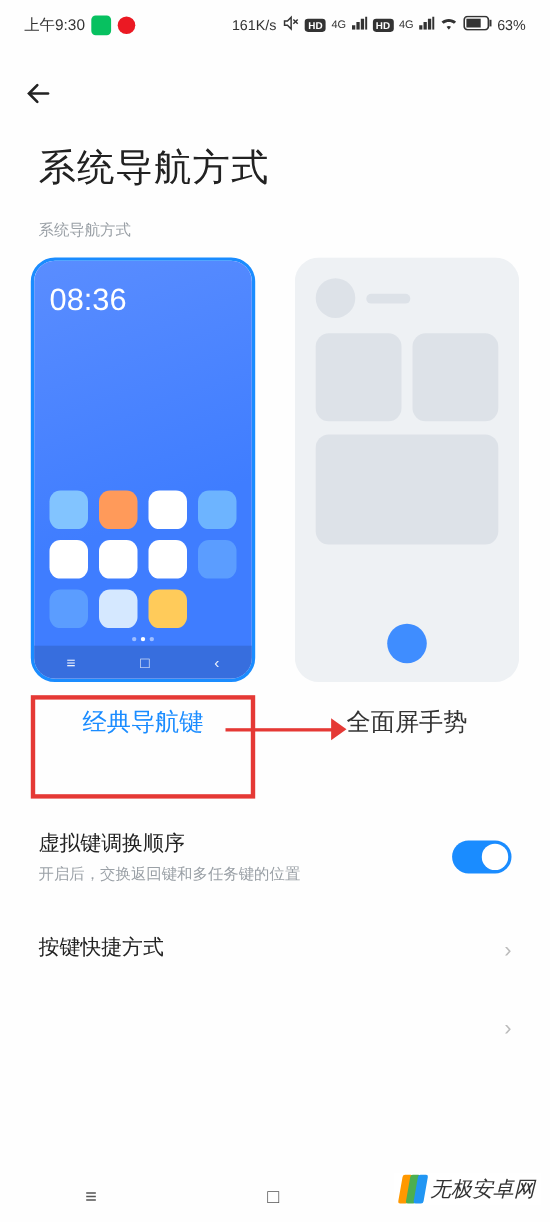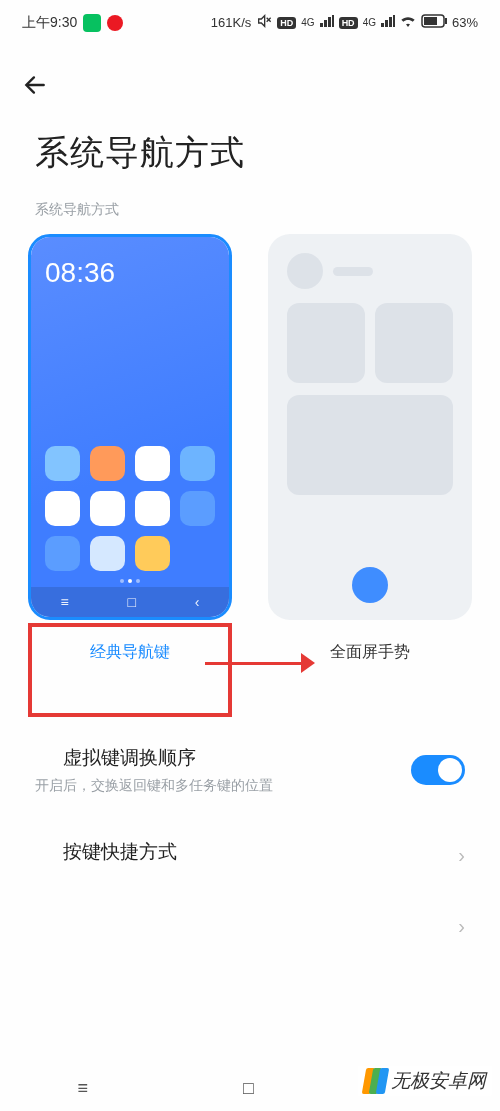--- a/index.html
+++ b/index.html
@@ -55,34 +55,34 @@
     .g-block{background:#dde2e8;border-radius:12px;}
     .g-row{display:flex;gap:10px;margin-bottom:12px;}
     .g-row .g-block{flex:1;height:80px;}
     .g-big{height:100px;width:100%;}
     .g-dot{position:absolute;bottom:14px;left:50%;transform:translateX(-50%);width:36px;height:36px;border-radius:50%;background:#3f8dff;}
 
     
     .red-highlight{position:absolute; border:4px solid #e53935; pointer-events:none;}
     .red-hl-1{left:0px; right:0px; bottom:-54px; height:94px;}
 
-    .option-label{margin-top:22px; font-size:16px; }
+    .option-label{margin-top:22px; font-size:22px; }
     .option-label.selected{color:#1a8cff;}
     .option-label.normal{color:#333;}
 
     
     .arrow{position:absolute; left:205px; top:651px; width:110px; height:24px; pointer-events:none;}
     .arrow-line{position:absolute; top:11px; left:0; right:12px; height:3px; background:#e53935;}
     .arrow-head{position:absolute; right:0; top:2px; width:0;height:0;border-left:14px solid #e53935;border-top:10px solid transparent;border-bottom:10px solid transparent;}
 
     
     .settings-list{margin-top:60px; padding: 0 35px;}
     .setting-item{padding:22px 0; display:flex; align-items:center; justify-content:space-between;}
     .setting-text{flex:1;}
-    .setting-title{font-size:19px; color:#222; margin-bottom:6px;margin-left:28px;}
+    .setting-title{font-size:19px; color:#222; margin-bottom:6px;}
     .setting-sub{font-size:14px; color:#9aa0a6;}
     .toggle{width:54px;height:30px;border-radius:15px;background:#1a8cff;position:relative;}
     .toggle::after{content:"";position:absolute;right:3px;top:3px;width:24px;height:24px;border-radius:50%;background:#fff;}
     .chevron{color:#bbb;font-size:20px;}
 
     
     .sys-nav{position:absolute;bottom:0;left:0;right:0;height:46px;display:flex;justify-content:space-around;align-items:center;color:#555;}
     .sys-nav span{font-size:18px;}
 
     

